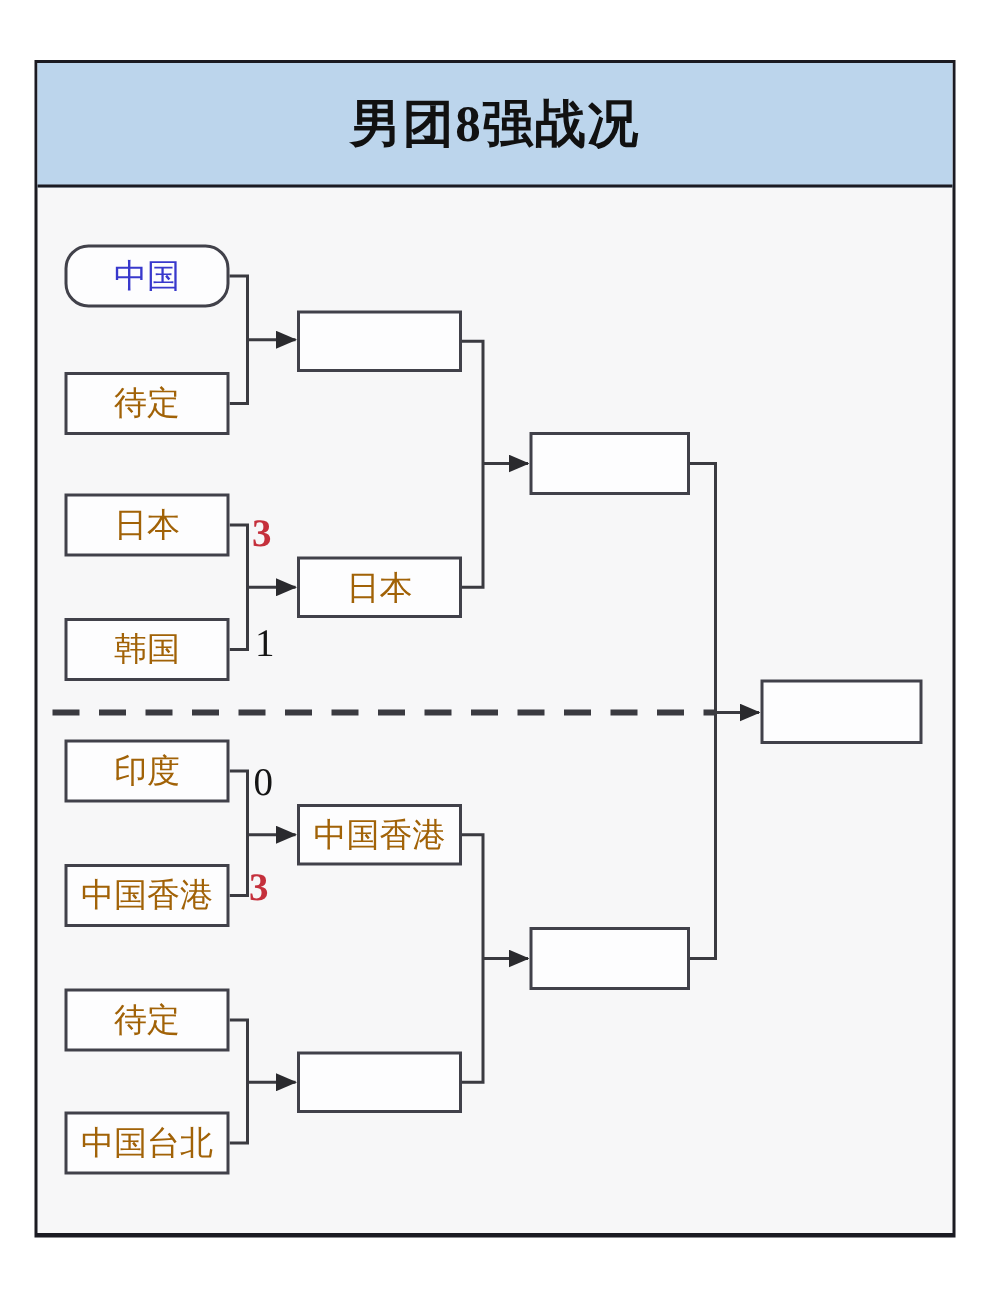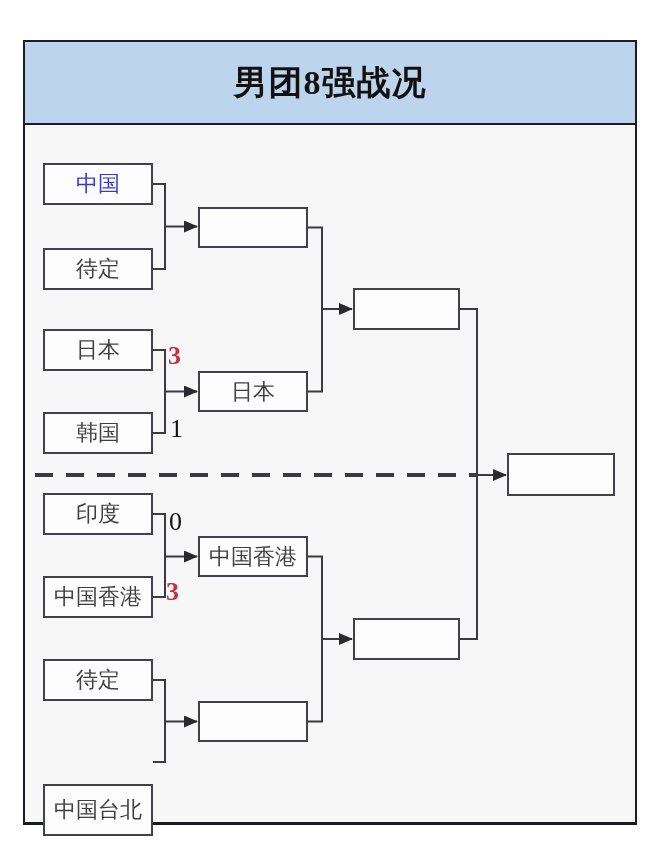--- a/index.html
+++ b/index.html
@@ -52,25 +52,25 @@
     pointer-events:none;
     z-index:1;
   }
   .tbox{
     position:absolute;
     box-sizing:border-box;
     background:var(--box-bg);
     border:2px solid var(--box-border);
     display:flex;align-items:center;justify-content:center;
     font-size:22px;
-    color:#404040;
+    color:#a16207;
     z-index:2;
     white-space:nowrap;
   }
-  .tbox.blue{color:var(--team-blue);}
+  .tbox.blue{color:var(--team-blue);border-radius:16px;}
   .score{
     position:absolute;
     z-index:2;
     font-size:26px;
     line-height:1;
     color:var(--score-black);
   }
   .score.win{color:var(--score-red);font-weight:700;}
 </style>
 </head>
@@ -117,21 +117,21 @@
     </g>
   </svg>
 
   <div class="tbox blue" style="left:43px;top:163px;width:110px;height:42px;">中国</div>
   <div class="tbox" style="left:43px;top:248px;width:110px;height:42px;">待定</div>
   <div class="tbox" style="left:43px;top:329px;width:110px;height:42px;">日本</div>
   <div class="tbox" style="left:43px;top:412px;width:110px;height:42px;">韩国</div>
   <div class="tbox" style="left:43px;top:493px;width:110px;height:42px;">印度</div>
   <div class="tbox" style="left:43px;top:576px;width:110px;height:42px;">中国香港</div>
   <div class="tbox" style="left:43px;top:659px;width:110px;height:42px;">待定</div>
-  <div class="tbox" style="left:43px;top:784px;width:110px;height:52px;">中国台北</div>
+  <div class="tbox" style="left:43px;top:741px;width:110px;height:42px;">中国台北</div>
 
   <span class="score win" style="left:168px;top:343px;">3</span>
   <span class="score" style="left:170px;top:416px;">1</span>
   <span class="score" style="left:169px;top:509px;">0</span>
   <span class="score win" style="left:166px;top:579px;">3</span>
 
   <div class="tbox" style="left:198px;top:207px;width:110px;height:41px;"></div>
   <div class="tbox" style="left:198px;top:371px;width:110px;height:41px;">日本</div>
   <div class="tbox" style="left:198px;top:536px;width:110px;height:41px;">中国香港</div>
   <div class="tbox" style="left:198px;top:701px;width:110px;height:41px;"></div>

